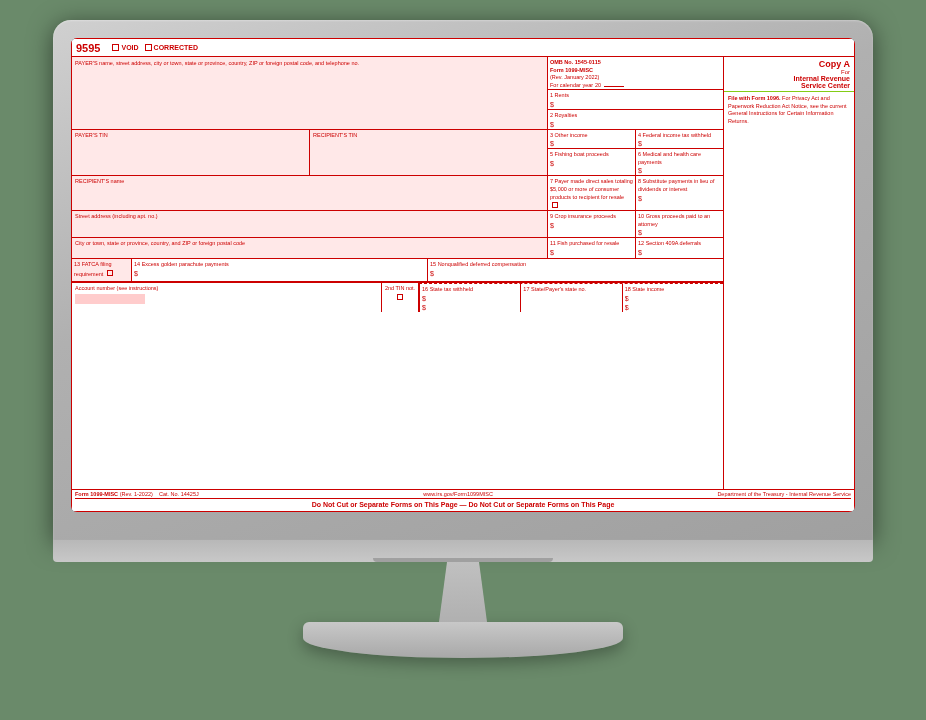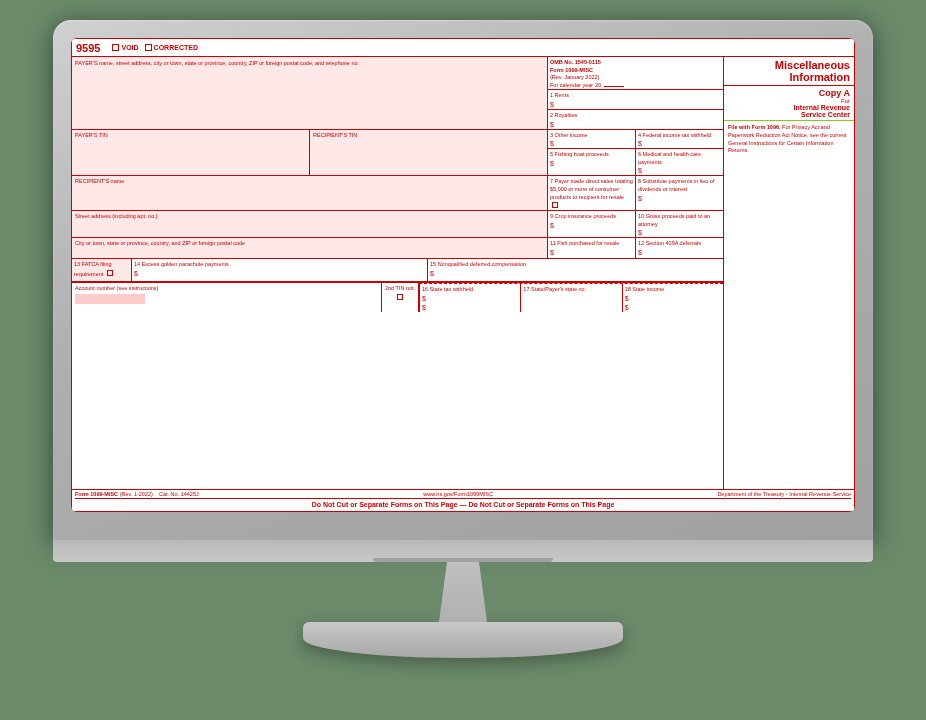--- a/index.html
+++ b/index.html
@@ -418,26 +418,20 @@
                       <span class="dollar-sign">$</span>
                       <span class="dollar-sign">$</span>
                     </div>
                   </div>
                 </div>
               </div>
 
             </div>
 
             <div class="form-right" style="display:flex; flex-direction:column; width:130px;">
-              <div style="padding:2px 4px; border-bottom:1px solid #cc0000;">
-                <div class="misc-title">
-                  <span>Miscellaneous</span><br>
-                  <span>Information</span>
-                </div>
-              </div>
               <div style="padding:2px 4px; border-bottom:1px solid #84cc16; text-align:right;">
                 <div style="font-size:9px; font-weight:bold; color:#cc0000; text-align:right;">Copy A</div>
                 <div style="font-size:6px; color:#cc0000; text-align:right;">For</div>
                 <div style="font-size:7px; font-weight:bold; color:#cc0000; text-align:right;">Internal Revenue</div>
                 <div style="font-size:7px; font-weight:bold; color:#cc0000; text-align:right;">Service Center</div>
               </div>
               <div style="padding:3px 4px; flex:1;">
                 <div class="instructions-text">
                   <span class="bold">File with Form 1096.</span>
                   <span>For Privacy Act and Paperwork Reduction Act Notice, see the current General Instructions for Certain Information Returns.</span>

